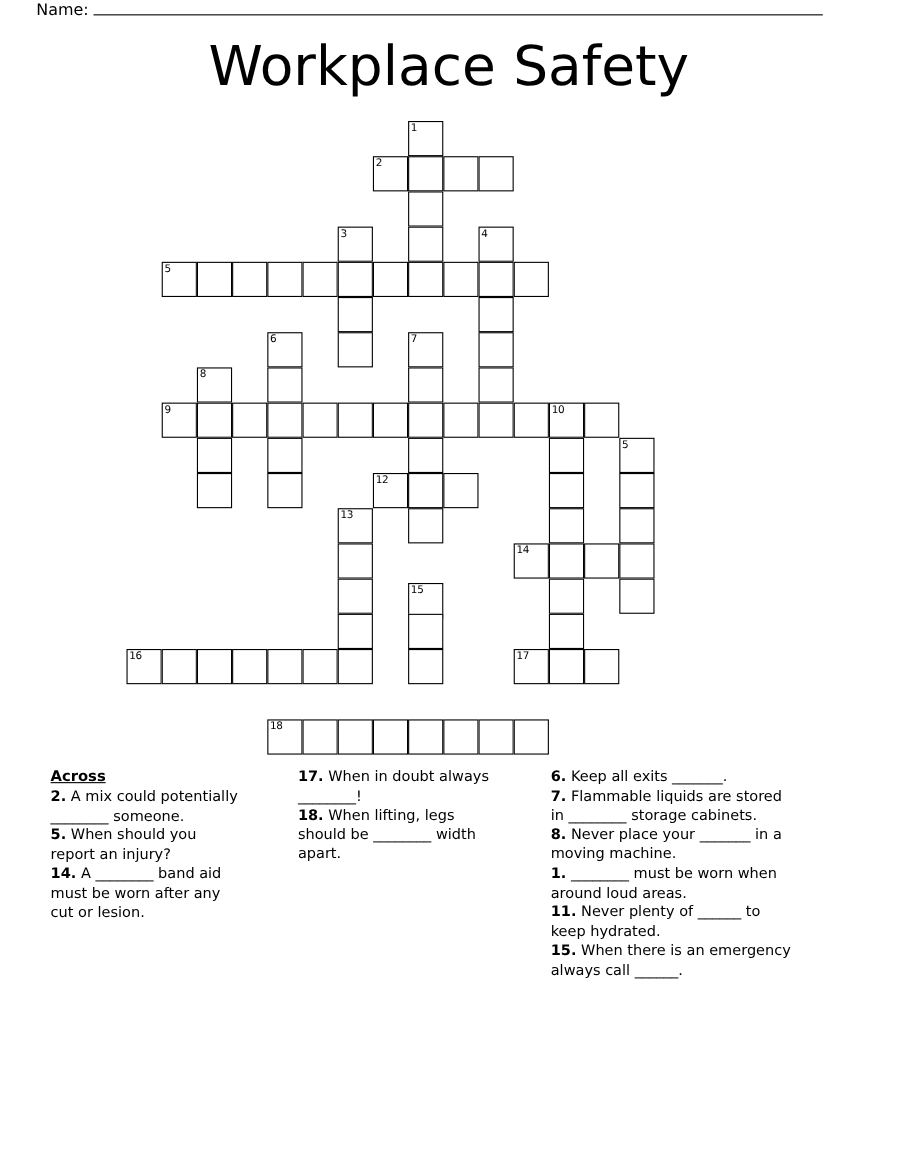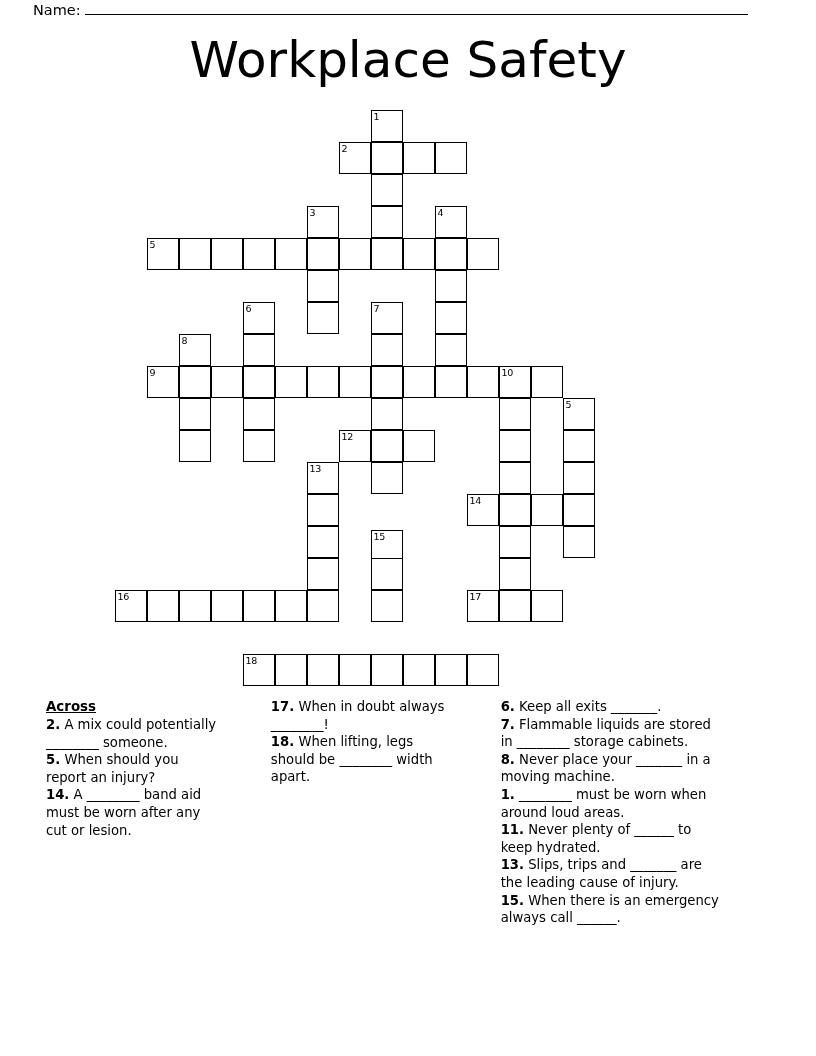--- a/index.html
+++ b/index.html
@@ -268,17 +268,16 @@
         <span class="clue-item"><b>18.</b><span> When lifting, legs should be ________ width apart.</span></span>
       </div>
   </div>
   <div class="clue-col col-c">
     <div id="col-c-list">
         <span class="clue-item"><b>6.</b><span> Keep all exits _______.</span></span>
         <span class="clue-item"><b>7.</b><span> Flammable liquids are stored in ________ storage cabinets.</span></span>
         <span class="clue-item"><b>8.</b><span> Never place your _______ in a moving machine.</span></span>
         <span class="clue-item"><b>1.</b><span> ________ must be worn when around loud areas.</span></span>
         <span class="clue-item"><b>11.</b><span> Never plenty of ______ to keep hydrated.</span></span>
-        <span class="clue-item"><b>13.</b><span> Slips, trips and _______ are the leading cause of injury.</span></span>
         <span class="clue-item"><b>15.</b><span> When there is an emergency always call ______.</span></span>
       </div>
   </div>
 </div>
 
 </body></html>

